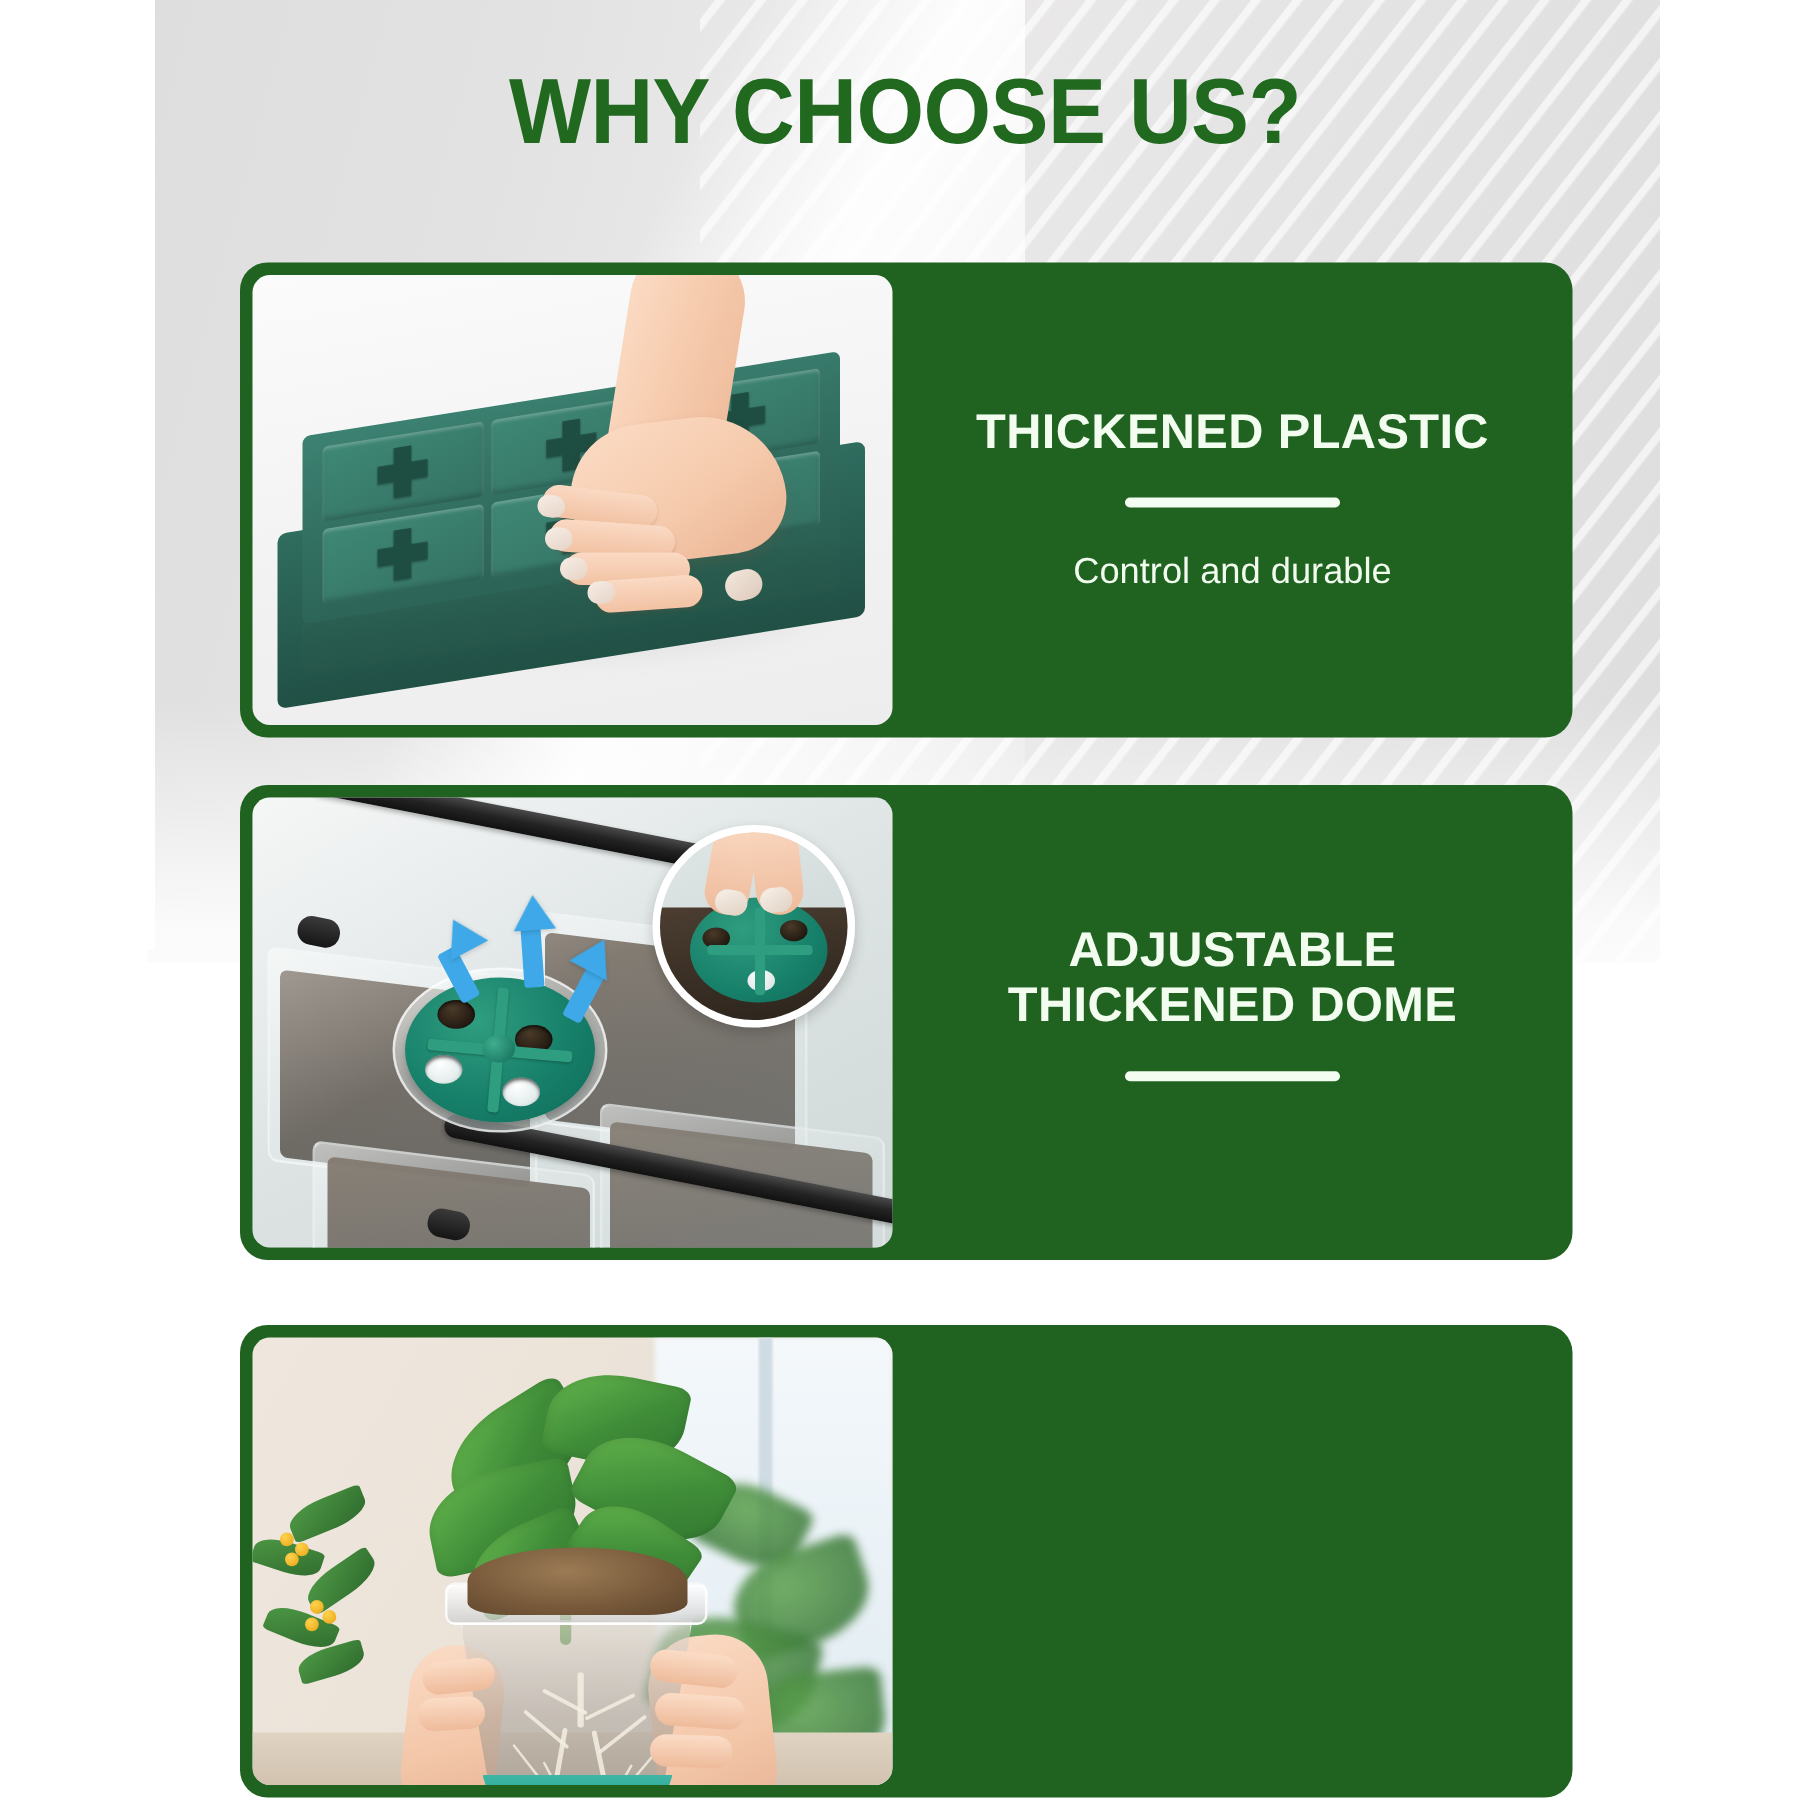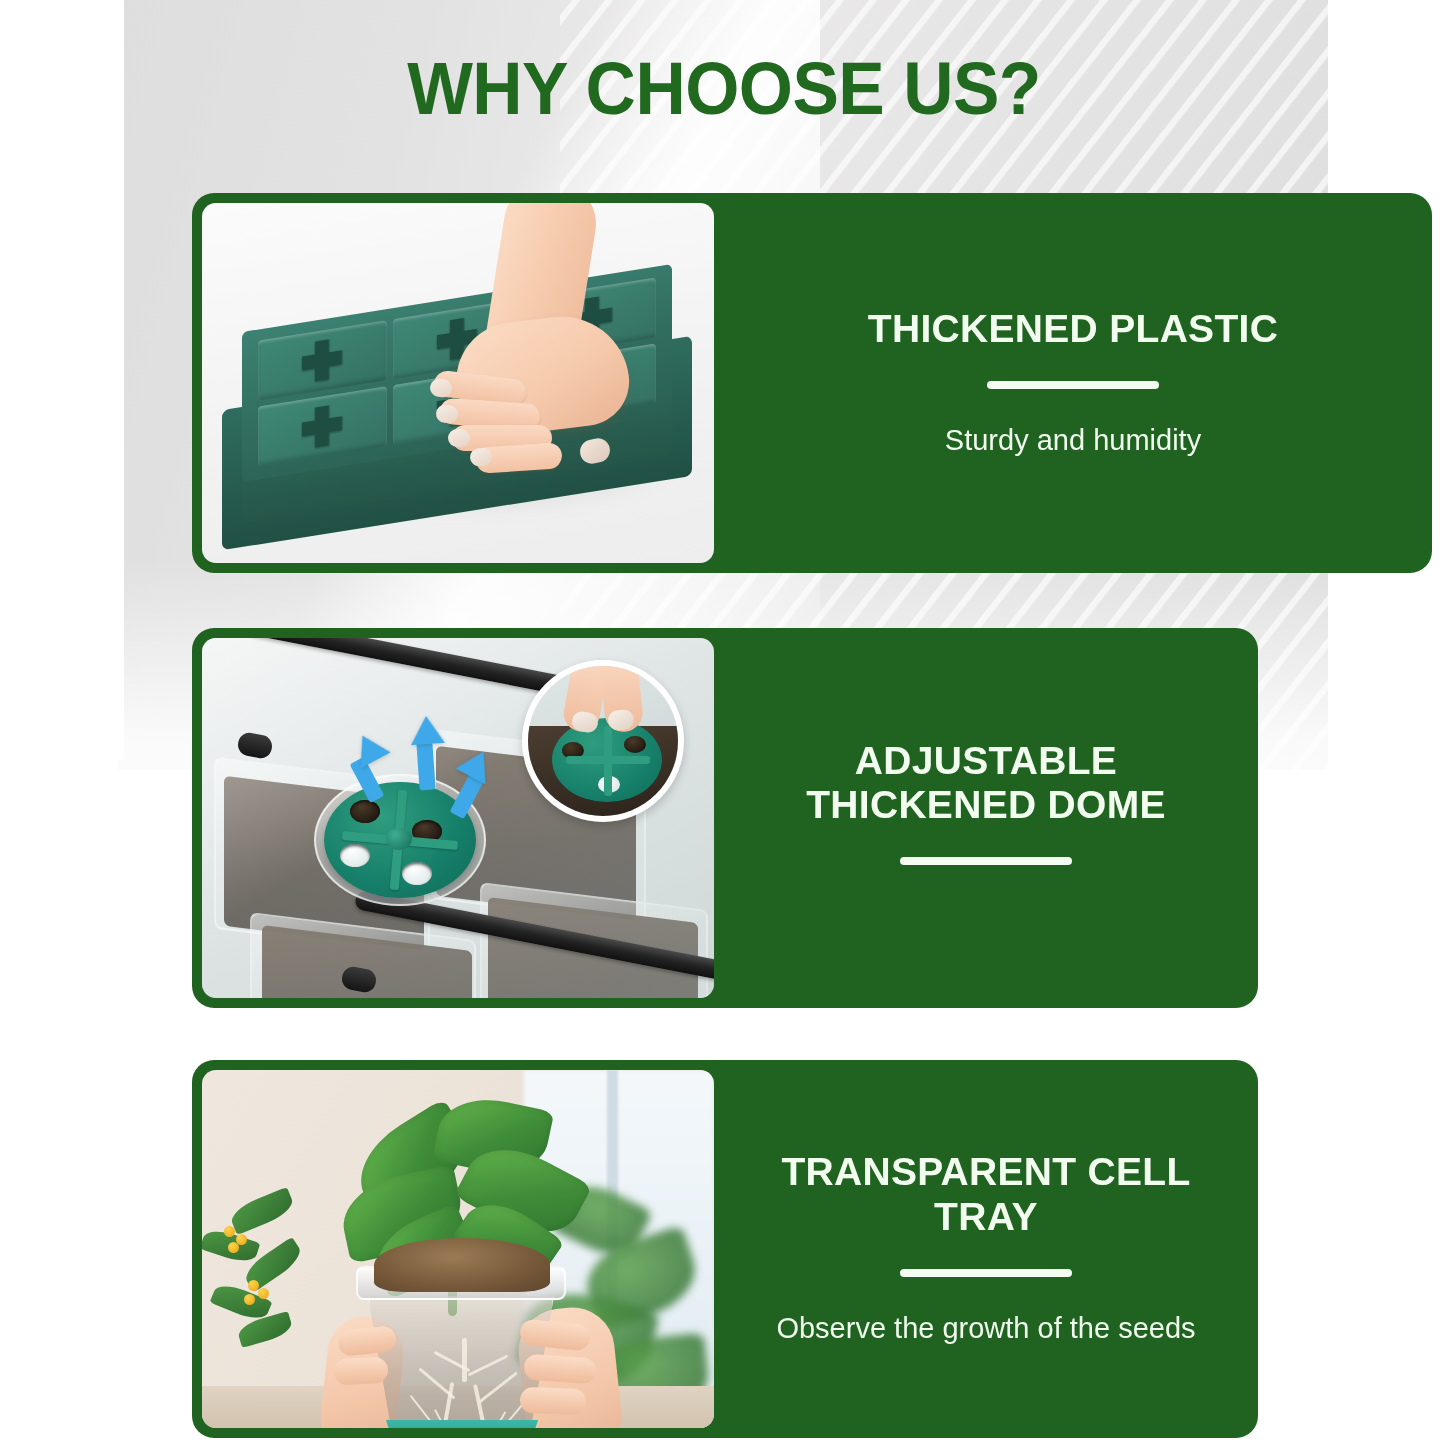--- a/index.html
+++ b/index.html
@@ -52,21 +52,21 @@
 
   
   .card {
     position:absolute; z-index:4;
     background:#206321;
     border-radius:22px;
     overflow:hidden;
     display:flex;
     box-shadow:0 0 0 0 rgba(0,0,0,0);
   }
-  #card-0 { left:192px; top:193px; width:1240px; height:380px; }
+  #card-0 { left:192px; top:210px; width:1066px; height:380px; }
   #card-1 { left:192px; top:628px; width:1066px; height:380px; }
   #card-2 { left:192px; top:1060px; width:1066px; height:378px; }
 
   .photo {
     width:512px; height:100%;
     margin:10px 0 10px 10px;
     border-radius:14px;
     overflow:hidden;
     position:relative;
     flex:0 0 512px;
@@ -445,21 +445,21 @@
       <div class="nail n1"></div>
       <div class="nail n2"></div>
       <div class="nail n3"></div>
       <div class="nail n4"></div>
       <div class="thumbnail-big"></div>
     </div>
   </div>
   <div class="panel">
     <h2>THICKENED PLASTIC</h2>
     <div class="divider"></div>
-    <p>Sturdy and humidity</p>
+    <p>Control and durable</p>
   </div>
 </div>
 
 <div class="card" id="card-1">
   <div class="photo p2">
     <div class="plasticcell pc1"></div>
     <div class="soilcell sc1"></div>
     <div class="plasticcell pc2"></div>
     <div class="soilcell sc2"></div>
     <div class="plasticcell pc3"></div>
@@ -558,18 +558,13 @@
       <div class="pot-base"></div>
       <div class="pot-rim"></div>
       <div class="soil-top"></div>
     </div>
     <div class="finger3 fl1"></div>
     <div class="finger3 fl2"></div>
     <div class="finger3 fr1"></div>
     <div class="finger3 fr2"></div>
     <div class="finger3 fr3"></div>
   </div>
-  <div class="panel">
-    <h2>TRANSPARENT CELL TRAY</h2>
-    <div class="divider"></div>
-    <p>Observe the growth of the seeds</p>
-  </div>
 </div>
 
 </body></html>

